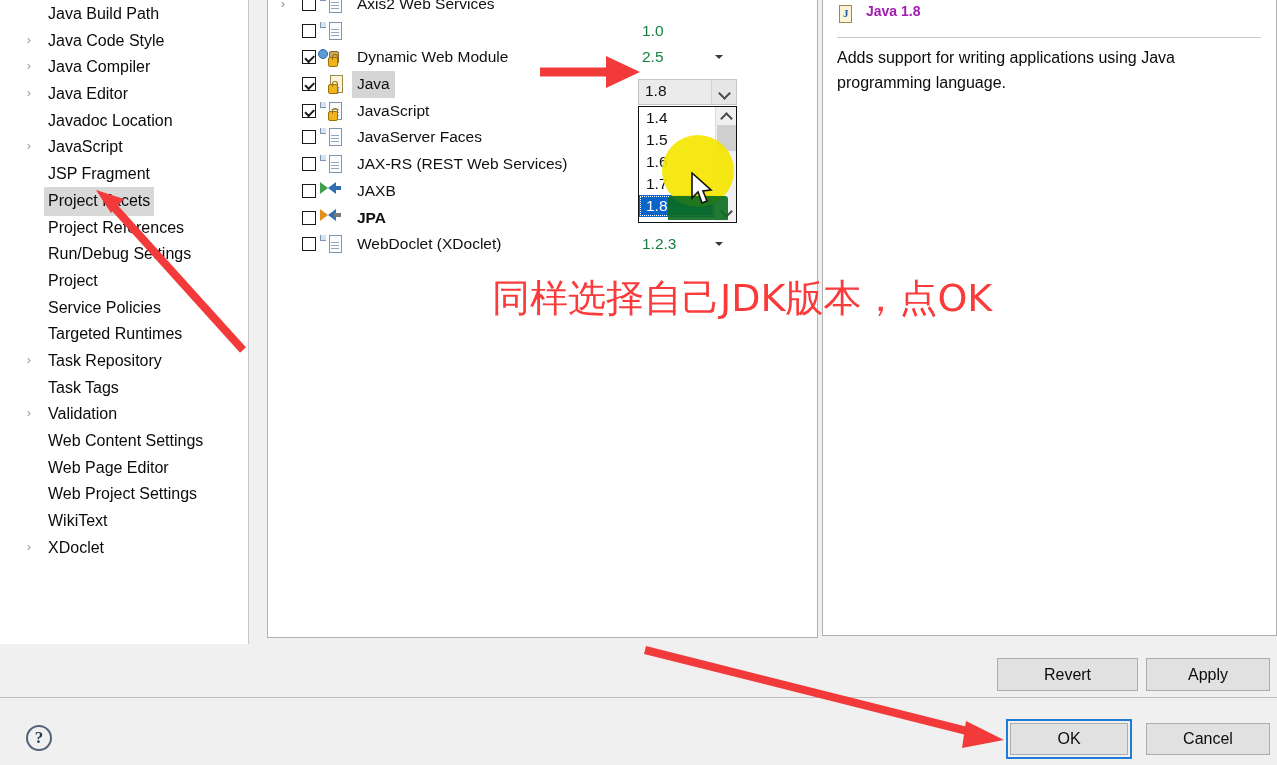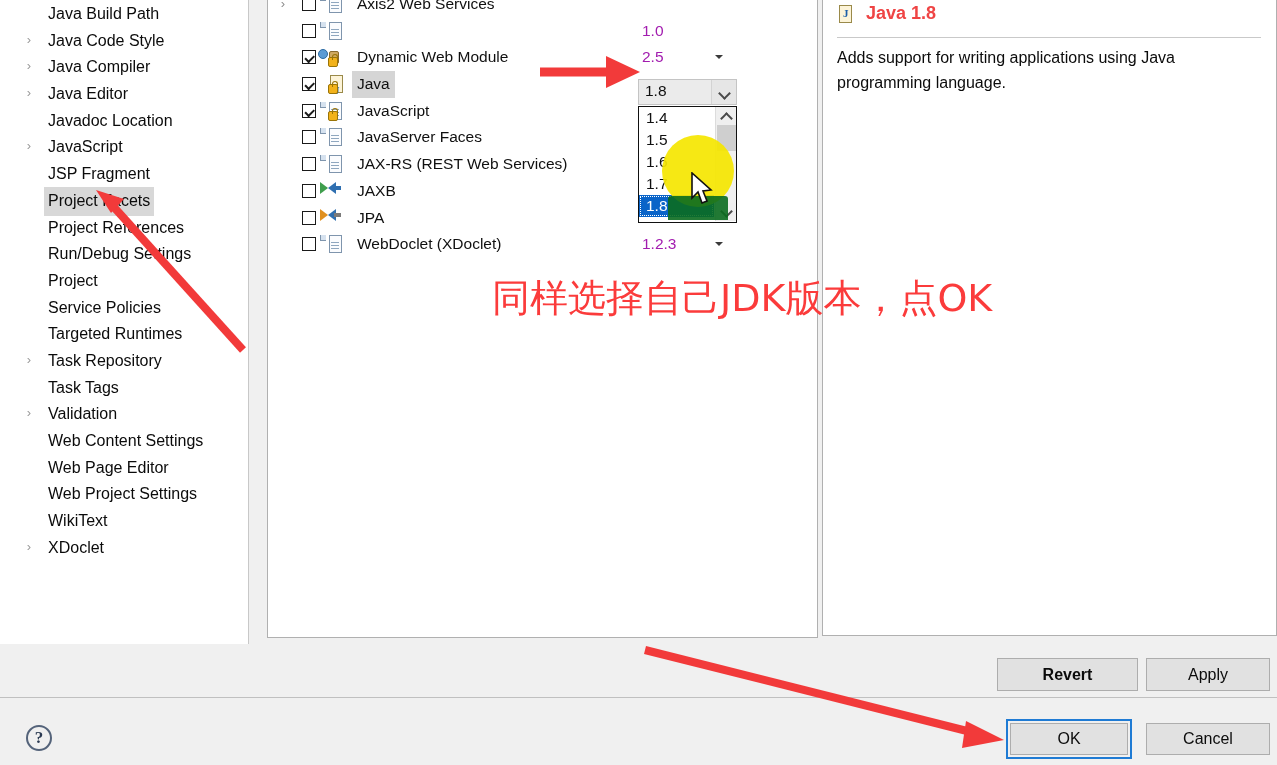--- a/index.html
+++ b/index.html
@@ -50,21 +50,21 @@
   }
   .cbox.checked:after{
     content:"";position:absolute;left:2px;top:4px;width:7px;height:3.5px;
     border-left:2px solid #1a1a1a;border-bottom:2px solid #1a1a1a;
     transform:rotate(-45deg);
   }
   .ficon{position:absolute;left:60px;top:4px;width:18px;height:19px;}
   .fname{position:absolute;left:84px;top:0;}
   .fname .nm{display:inline-block;padding:0 5px;}
   .facet-row.hl .fname .nm{background:#d5d5d5;}
-  .fver{position:absolute;left:374px;top:0;font-size:15.5px;color:#a21caf;}
+  .fver{position:absolute;left:374px;top:0;font-size:15.5px;color:#15803d;}
   .fcaret{
     position:absolute;left:447px;top:11px;width:0;height:0;
     border-left:4.5px solid transparent;border-right:4.5px solid transparent;
     border-top:4.5px solid #3a3a3a;
   }
 
   
   .ic-doc{position:relative;width:17px;height:19px;}
   .ic-doc .pg{
     position:absolute;left:1px;top:0;width:13px;height:18px;
@@ -173,21 +173,21 @@
   .desc-panel{
     position:absolute;left:822px;top:-8px;width:455px;height:644px;
     background:#ffffff;border:1px solid #b0b0b0;box-sizing:border-box;
     overflow:hidden;
   }
   .desc-head{
     position:absolute;left:14px;top:10px;height:26px;
   }
   .desc-head .dicon{position:absolute;left:0;top:2px;width:17px;height:19px;}
   .desc-head .dtitle{
-    position:absolute;left:29px;top:0;font-size:18px;font-weight:bold;color:#ef4444;
+    position:absolute;left:29px;top:0;font-size:14px;font-weight:bold;color:#a21caf;
     white-space:nowrap;
   }
   .desc-sep{
     position:absolute;left:14px;top:44px;width:424px;height:1px;background:#c9c9c9;
   }
   .desc-body{
     position:absolute;left:14px;top:52px;width:420px;
     font-size:16px;line-height:25px;color:#0b0b0b;
   }
 
@@ -199,21 +199,21 @@
     position:absolute;left:0;top:697px;width:1277px;height:1px;background:#c0c0c0;
   }
   .bottom-bar{
     position:absolute;left:0;top:698px;width:1277px;height:67px;background:#f0f0f0;
   }
   .btn{
     position:absolute;background:#e1e1e1;border:1px solid #adadad;
     box-sizing:border-box;font-size:16px;color:#0b0b0b;
     text-align:center;cursor:default;
   }
-  .btn.revert{left:997px;top:658px;width:141px;height:33px;line-height:31px;font-weight:bold;}
+  .btn.revert{left:997px;top:658px;width:141px;height:33px;line-height:31px;}
   .btn.apply{left:1146px;top:658px;width:124px;height:33px;line-height:31px;}
   .btn.ok{left:1010px;top:723px;width:118px;height:32px;line-height:30px;}
   .btn.cancel{left:1146px;top:723px;width:124px;height:32px;line-height:30px;}
   .ok-focus{
     position:absolute;left:1006px;top:719px;width:126px;height:40px;
     border:2px solid #1f7bd4;box-sizing:border-box;
   }
   .help-icon{
     position:absolute;left:26px;top:725px;width:26px;height:26px;
     border:2px solid #54637a;border-radius:50%;box-sizing:border-box;
@@ -307,21 +307,21 @@
         <div class="facet-row" style="margin-top: 0px;">
           <span class="cbox"></span>
           <span class="ficon"><span class="ic-doc"><span class="pg"></span><span class="corner"></span><span class="ln l1"></span><span class="ln l2"></span><span class="ln l3"></span></span></span>
           <span class="fname"><span class="nm">JAX-RS (REST Web Services)</span></span>
         </div>
         <div class="facet-row" style="margin-top: 0px;">
           <span class="cbox"></span>
           <span class="ficon"><span class="ic-arrows"><span class="la"></span><span class="bar"></span><span class="ra"></span></span></span>
           <span class="fname"><span class="nm">JAXB</span></span>
         </div>
-        <div class="facet-row" style="margin-top: 0px;">
+        <div class="facet-row" style="margin-top: 0px; font-weight: bold;">
           <span class="cbox"></span>
           <span class="ficon"><span class="ic-arrows orange"><span class="la"></span><span class="bar"></span><span class="ra"></span></span></span>
           <span class="fname"><span class="nm">JPA</span></span>
           <span class="fver">2.1</span>
           <span class="fcaret"></span>
         </div>
         <div class="facet-row" style="margin-top: 0px;">
           <span class="cbox"></span>
           <span class="ficon"><span class="ic-doc"><span class="pg"></span><span class="corner"></span><span class="ln l1"></span><span class="ln l2"></span><span class="ln l3"></span></span></span>
           <span class="fname"><span class="nm">WebDoclet (XDoclet)</span></span>

